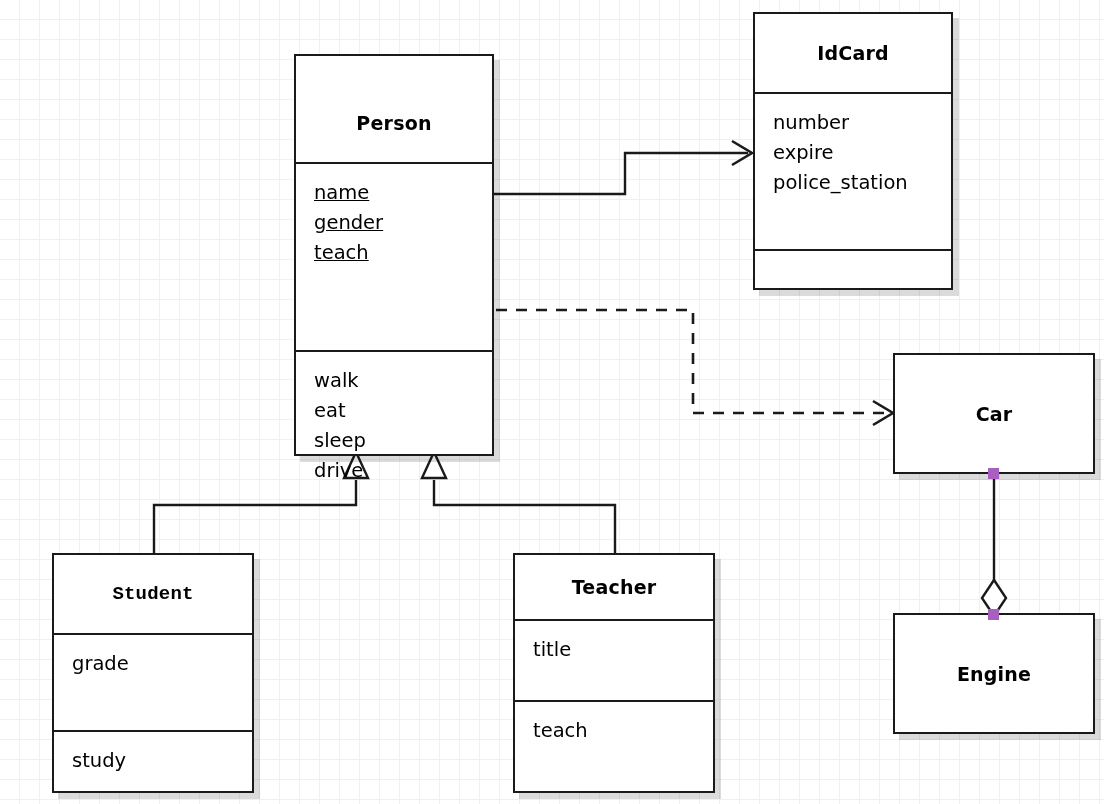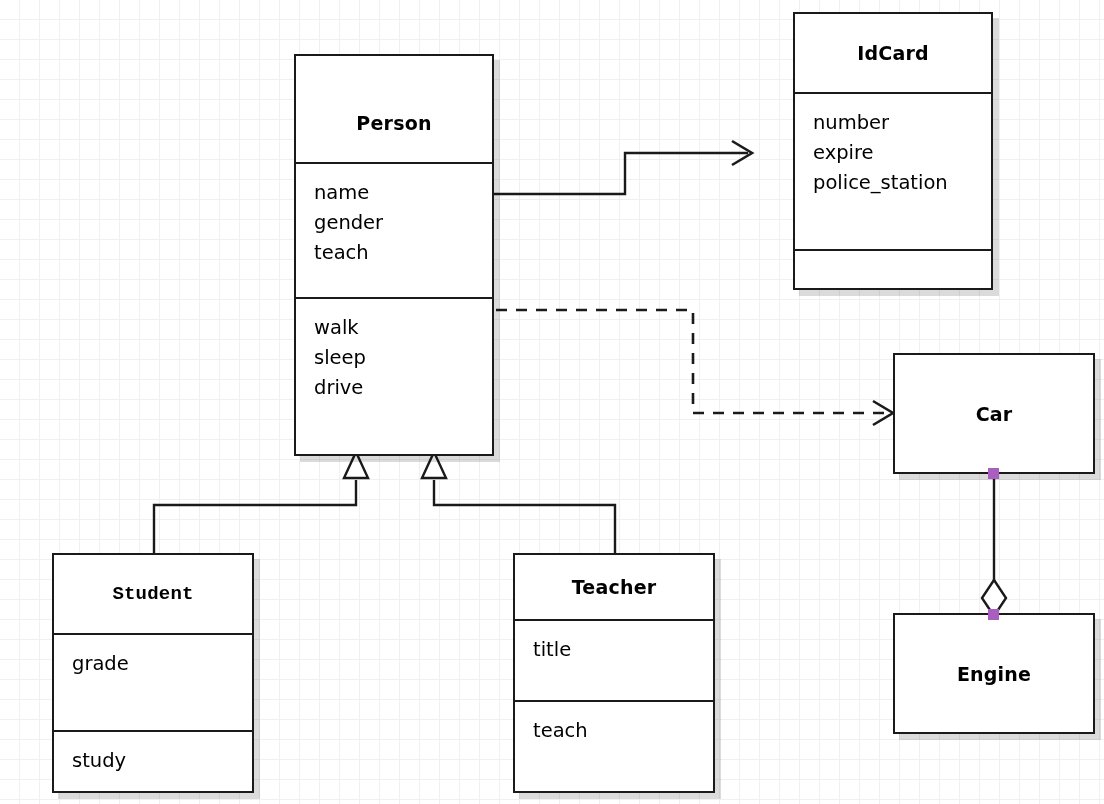--- a/index.html
+++ b/index.html
@@ -136,33 +136,34 @@
     <g>
       <path class="edge-line" d="M 994 474 L 994 582"></path>
       <polygon class="hollow-diamond" points="994,580 1006,598 994,616 982,598"></polygon>
     </g>
   </svg>
 
   <div class="uml-class" style="left:294px; top:54px; width:200px; height:402px;">
     <div class="compartment class-title" style="height:78px;margin-top:28px;">
       <span>Person</span>
     </div>
-    <div class="compartment member-list" style="height:135px;">
+    <div class="compartment member-list" style="height:188px;text-decoration:underline;">
       <div class="member">name</div>
       <div class="member">gender</div>
       <div class="member">teach</div>
     </div>
     <div class="compartment member-list" style="height:168px;">
       <div class="member">walk</div>
+      <div class="member">eat</div>
       <div class="member">sleep</div>
       <div class="member">drive</div>
     </div>
   </div>
 
-  <div class="uml-class" style="left:753px; top:12px; width:200px; height:278px;margin-left:40px;">
+  <div class="uml-class" style="left:753px; top:12px; width:200px; height:278px;">
     <div class="compartment class-title" style="height:78px;">
       <span>IdCard</span>
     </div>
     <div class="compartment member-list" style="height:157px;">
       <div class="member">number</div>
       <div class="member">expire</div>
       <div class="member">police_station</div>
     </div>
     <div class="compartment member-list" style="height:39px;"></div>
   </div>

